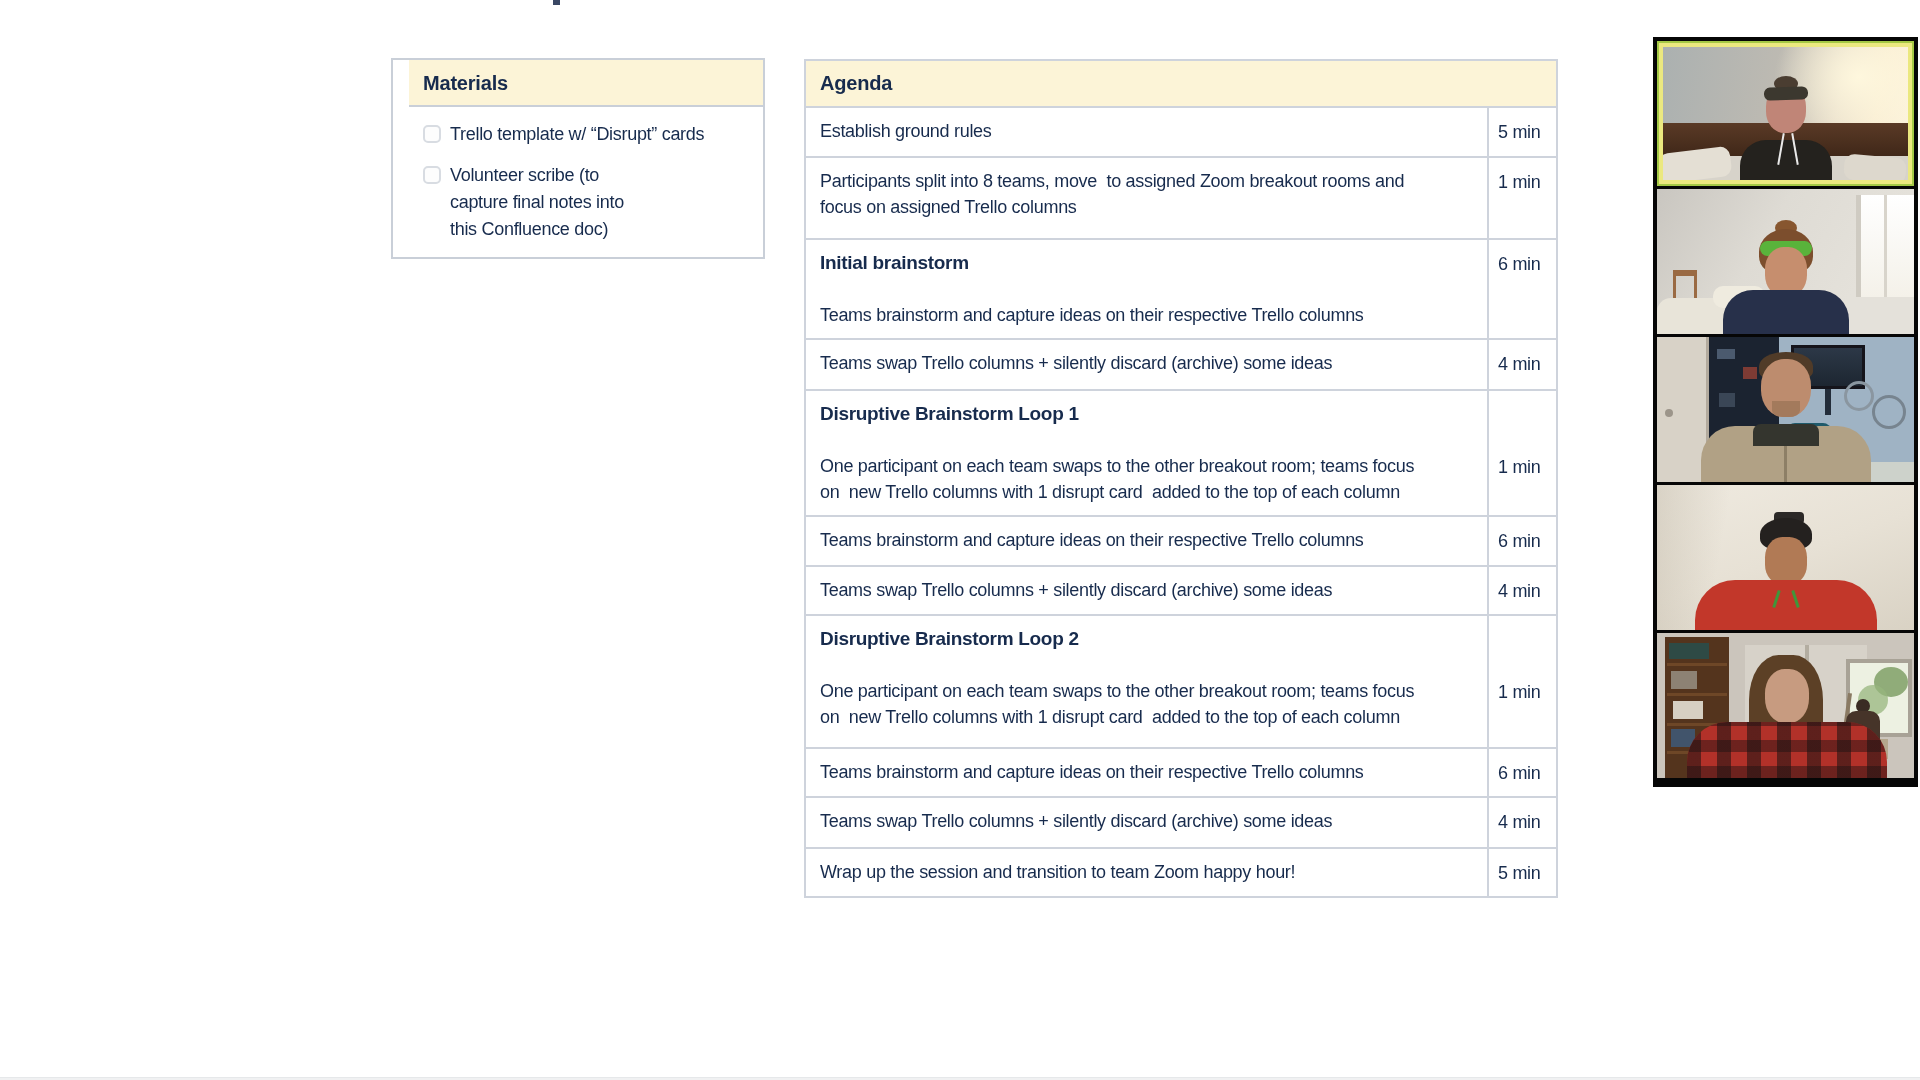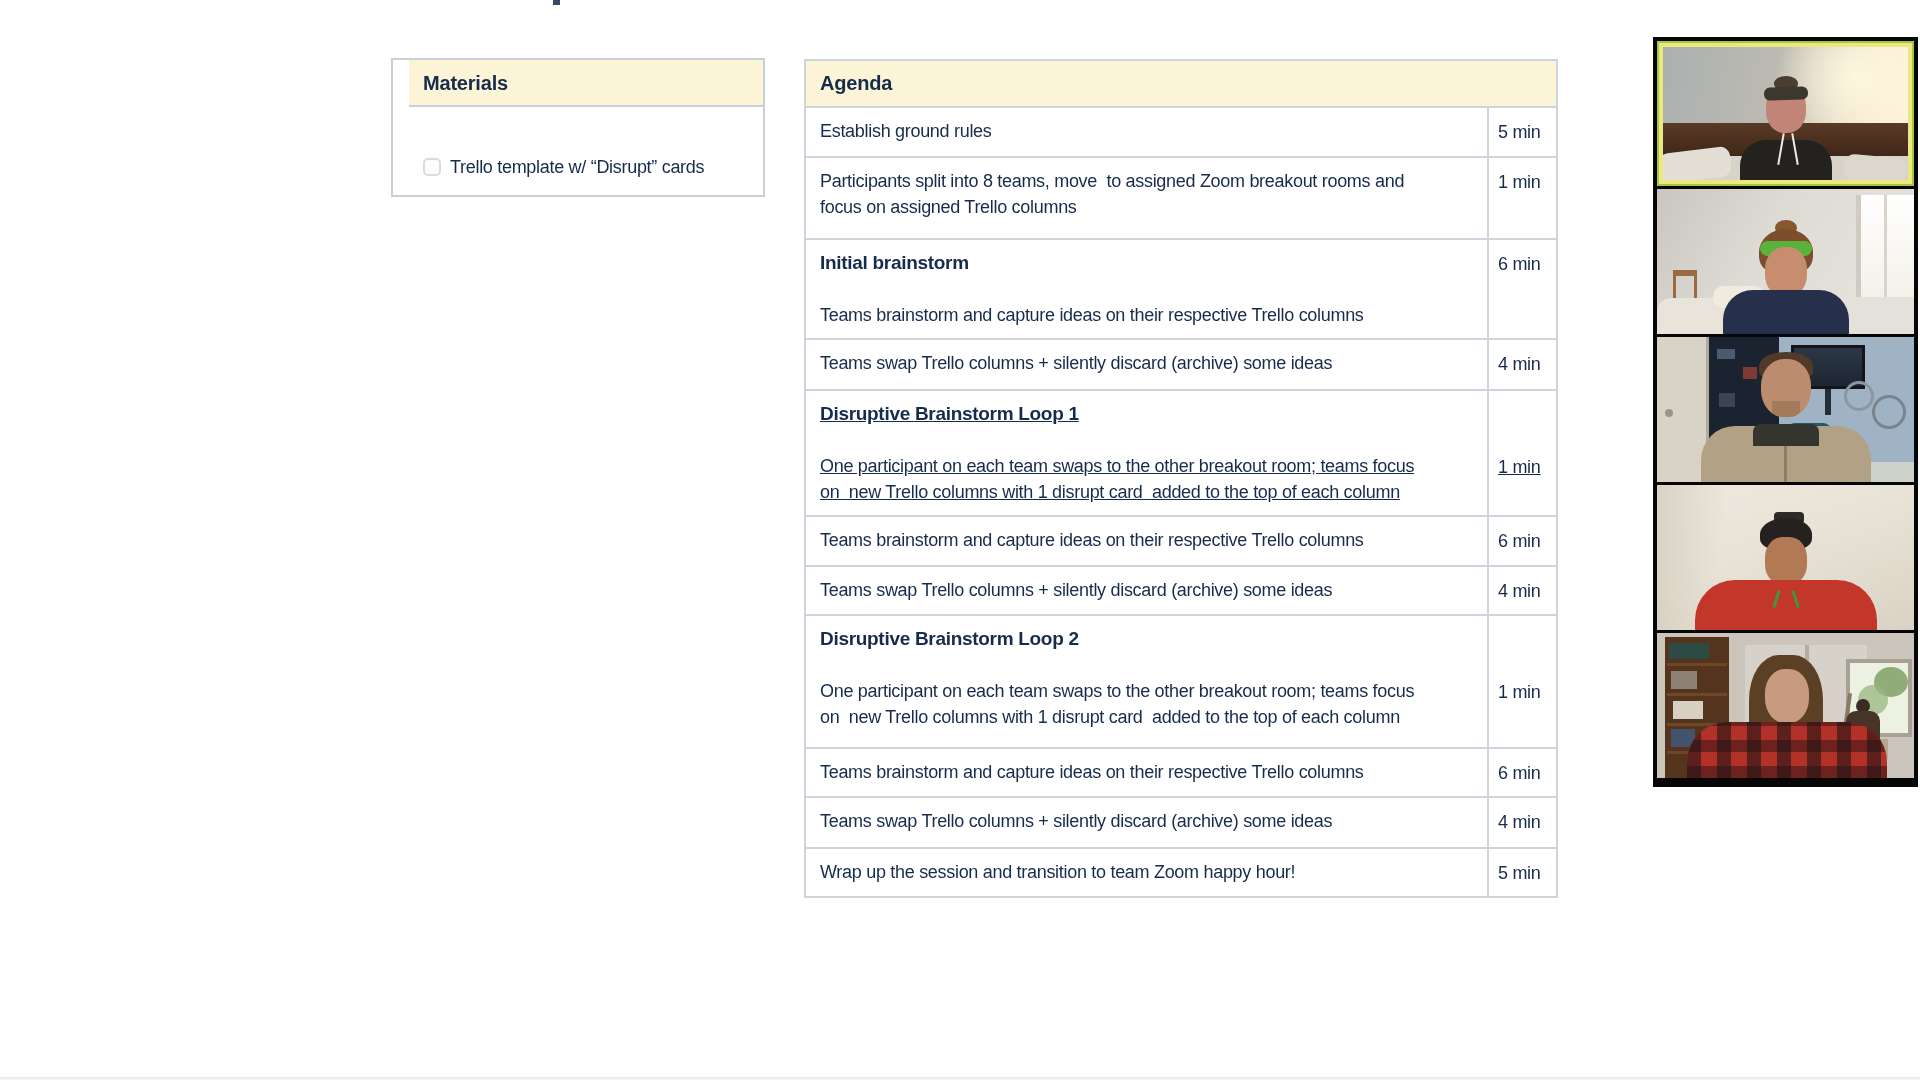--- a/index.html
+++ b/index.html
@@ -17,21 +17,21 @@
   
   .bottom-strip { position:absolute; left:0; top:1077px; width:1920px; height:3px;
     background:#f0f1f2; border-top:1px solid #e6e8ea; }
 
   
   .materials-card { position:absolute; left:391px; top:58px; width:374px;
     border:2px solid #c9cfd8; background:#fff;padding-left:16px; }
   .card-header { background:#fcf4d7; border-bottom:2px solid #c9cfd8;
     height:47px; line-height:47px; padding-left:14px;
     font-size:20px; font-weight:700; letter-spacing:-0.2px; }
-  .card-body { padding:14px 14px 12px 14px;margin-top:33px; }
+  .card-body { padding:14px 14px 12px 14px; }
   .m-item { display:flex; gap:9px; align-items:flex-start; margin-bottom:14px; }
   .m-item:last-child { margin-bottom:2px; }
   .checkbox { flex:none; width:18px; height:18px; margin-top:4px;
     border:2px solid #d8dce2; border-radius:5px; background:#fdfdfd; }
   .m-label { font-size:18px; line-height:27px; letter-spacing:-0.3px; white-space:pre-line; }
 
   
   .agenda-table { position:absolute; left:804px; top:59px; width:752px;
     border-collapse:collapse; table-layout:fixed; }
   .agenda-table th, .agenda-table td { border:2px solid #ced3dc; }
@@ -151,20 +151,26 @@
 
   <div class="materials-card">
     <div class="card-header">
       <span>Materials</span>
     </div>
     <div class="card-body" id="materials-body">
         <div class="m-item">
           <div class="checkbox"></div>
           <div class="m-label">Trello template w/ “Disrupt” cards</div>
         </div>
+        <div class="m-item">
+          <div class="checkbox"></div>
+          <div class="m-label">Volunteer scribe (to
+capture final notes into
+this Confluence doc)</div>
+        </div>
       </div>
   </div>
 
   <table class="agenda-table">
     <colgroup>
         <col style="width:683px">
         <col style="width:69px">
       </colgroup>
     <thead>
       <tr style="height:39px">
@@ -194,21 +200,21 @@
             <p class="para">Teams brainstorm and capture ideas on their respective Trello columns</p>
           </td>
           <td class="dur">6 min</td>
         </tr>
         <tr style="height: 51px;">
           <td class="desc">
             <p class="para">Teams swap Trello columns + silently discard (archive) some ideas</p>
           </td>
           <td class="dur">4 min</td>
         </tr>
-        <tr style="height: 104px; text-decoration: underline;">
+        <tr style="height: 104px;">
           <td class="desc">
             <p class="row-title">Disruptive Brainstorm Loop 1</p>
             <p class="gap"></p>
             <p class="para">One participant on each team swaps to the other breakout room; teams focus
 on  new Trello columns with 1 disrupt card  added to the top of each column</p>
           </td>
           <td class="dur dur-offset">1 min</td>
         </tr>
         <tr style="height: 50px;">
           <td class="desc">

